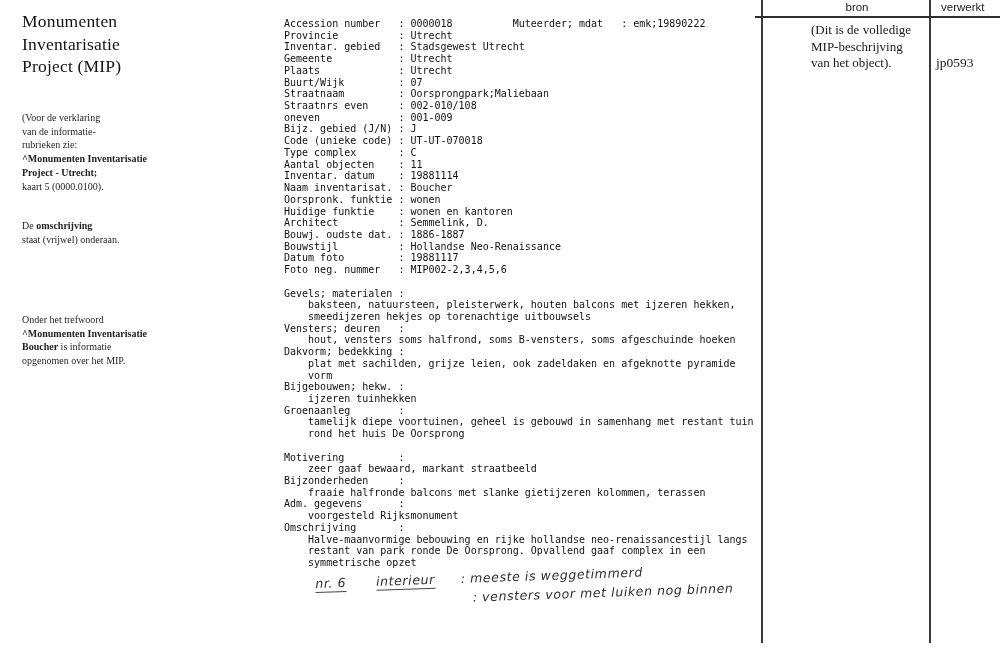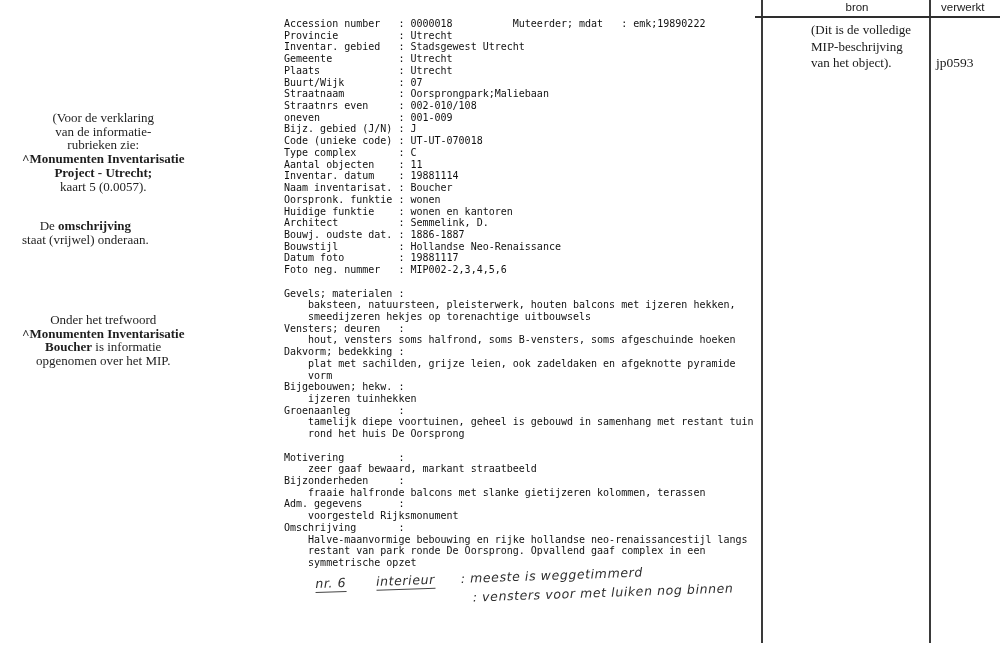--- a/index.html
+++ b/index.html
@@ -2,21 +2,21 @@
 <html><head>
 <meta charset="utf-8">
 <style>
   html,body{margin:0;padding:0;background:#ffffff;}
   .page{position:relative;width:1000px;height:649px;background:#ffffff;overflow:hidden;
         font-family:"Liberation Serif",serif;color:#1c1c1c;}
   .abs{position:absolute;}
   .preline{white-space:pre-line;}
   
   .title{left:22px;top:10px;font-size:17.5px;line-height:22.5px;letter-spacing:.2px;color:#141414;}
-  .note{left:22px;font-size:13px;line-height:13.7px;color:#1e1e1e;text-align:center;}
+  .note{left:22px;font-size:10px;line-height:13.7px;color:#1e1e1e;}
   .note b,.note strong{font-weight:bold;}
   .blk{display:block;}
   
   .record{left:272px;top:6px;margin:12px;font-family:"DejaVu Sans Mono",monospace;
           font-size:10px;line-height:11.72px;color:#101010;white-space:pre;}
   
   .vline{width:2px;background:#3a3a3a;top:0;height:643px;}
   .hline{left:755px;top:16px;width:245px;height:2px;background:#2e2e2e;}
   .colhead{top:1px;font-family:"Liberation Sans",sans-serif;font-size:11.5px;color:#1a1a1a;text-align:right;}
   .bron{left:763px;width:188px;text-align:center;}
@@ -30,28 +30,31 @@
   .hand .u{border-bottom:1.5px solid #444;padding-bottom:1px;}
   .hand .g1{margin-left:30px;}
   .hand .g2{margin-left:26px;}
   .hand .l2{margin-left:157px;margin-top:4px;}
 </style>
 </head>
 <body>
 
 <div class="page">
 
+  <div class="abs title preline">Monumenten
+Inventarisatie
+Project (MIP)</div>
 
   <div class="abs note" style="top:111px;">
     <span class="blk preline">(Voor de verklaring
 van de informatie-
 rubrieken zie:</span>
     <strong class="blk preline">^Monumenten Inventarisatie
 Project - Utrecht;</strong>
-    <span class="blk">kaart 5 (0.0057).</span>
+    <span class="blk">kaart 5 (0000.0100).</span>
   </div>
 
   <div class="abs note" style="top:219px;">
     <span>De </span><strong>omschrijving</strong>
     <span class="blk">staat (vrijwel) onderaan.</span>
   </div>
 
   <div class="abs note" style="top:313px;">
     <span class="blk">Onder het trefwoord</span>
     <strong class="blk">^Monumenten Inventarisatie</strong>

